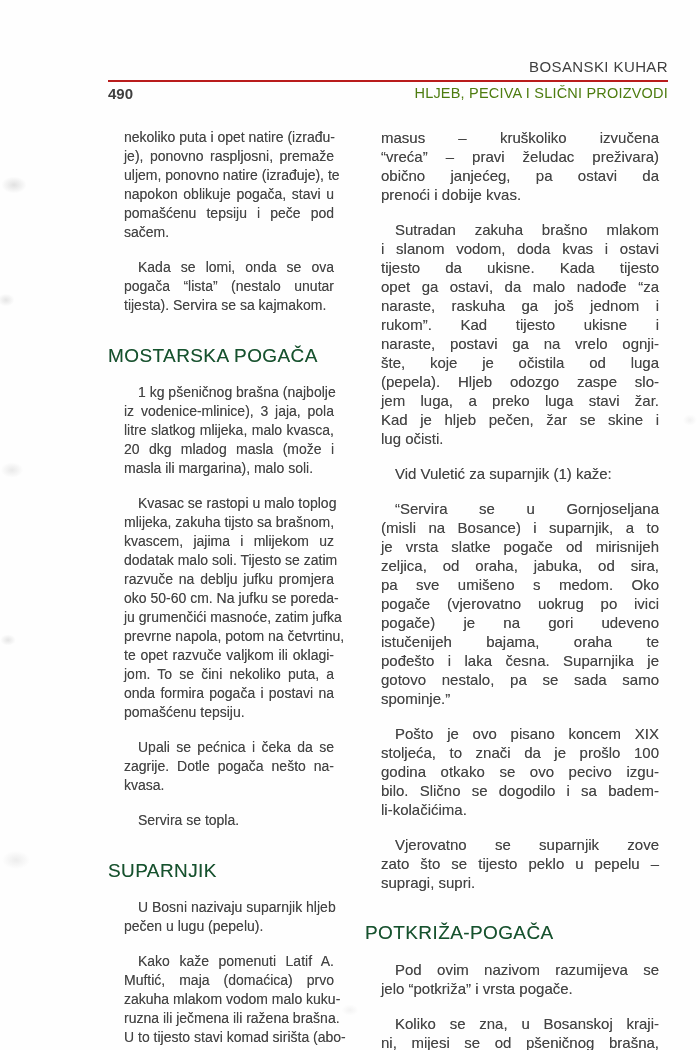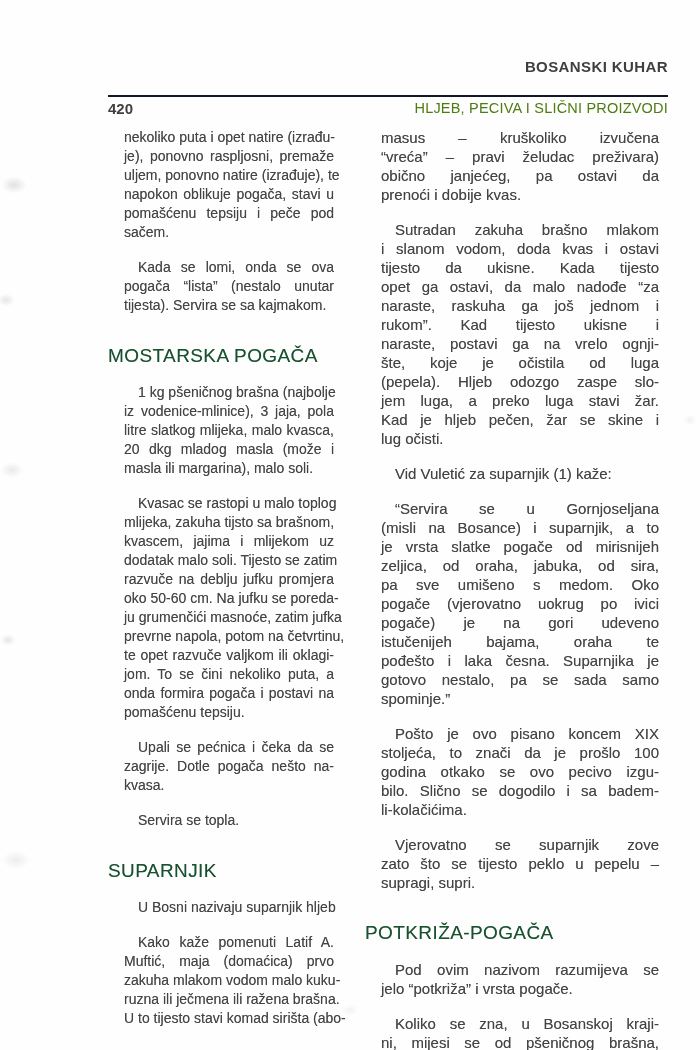--- a/index.html
+++ b/index.html
@@ -13,22 +13,22 @@
       radial-gradient(18px 12px at 14px 185px, rgba(150,150,150,.28), transparent 70%),
       radial-gradient(12px 9px  at 6px 300px,  rgba(140,140,140,.22), transparent 70%),
       radial-gradient(16px 11px at 12px 470px, rgba(150,150,150,.20), transparent 70%),
       radial-gradient(11px 8px  at 8px 640px,  rgba(140,140,140,.22), transparent 70%),
       radial-gradient(20px 13px at 16px 860px, rgba(160,160,160,.18), transparent 70%),
       radial-gradient(10px 8px  at 690px 420px,rgba(160,160,160,.14), transparent 70%),
       radial-gradient(12px 8px  at 350px 1010px,rgba(160,160,160,.12), transparent 70%);
   }
   .pagehead{position:absolute;left:108px;top:58px;width:560px;}
   .booktitle{
-    font-weight:bold;font-size:15px;line-height:17px;text-align:right;
-    letter-spacing:.4px;color:#3f3f3f;padding-bottom:20px;border-bottom:2px solid #0f172a;
+    font-weight:normal;font-size:15px;line-height:17px;text-align:right;
+    letter-spacing:.4px;color:#3f3f3f;padding-bottom:5px;border-bottom:2px solid #b91c1c;
   }
   .headrow{display:flex;justify-content:space-between;margin-top:3px;}
   .pagenum{font-weight:bold;font-size:15px;color:#3f3f3f;}
   .chapter{font-size:14.5px;color:#4d7c0f;letter-spacing:.2px;}
   .col{position:absolute;top:112px;}
   .col.left{left:108px;width:242px;}
   .col.right{left:365px;width:310px;}
   .para{margin:16px;}
   .line{
     white-space:nowrap;text-align:justify;text-align-last:justify;
@@ -45,21 +45,21 @@
 </style>
 </head>
 <body>
 
 <div class="page">
   <div class="noise"></div>
 
   <header class="pagehead">
     <div class="booktitle">BOSANSKI KUHAR</div>
     <div class="headrow">
-      <span class="pagenum">420</span>
+      <span class="pagenum">490</span>
       <span class="chapter">HLJEB, PECIVA I SLIČNI PROIZVODI</span>
     </div>
   </header>
 
   <main>
     <div class="col left" id="col-left">
         <div class="para">
           <div class="line">nekoliko puta i opet natire (izrađu-</div>
           <div class="line">je), ponovno raspljosni, premaže</div>
           <div class="line">uljem, ponovno natire (izrađuje), te</div>
@@ -98,20 +98,21 @@
           <div class="line ind">Upali se pećnica i čeka da se</div>
           <div class="line">zagrije. Dotle pogača nešto na-</div>
           <div class="line pend">kvasa.</div>
         </div>
         <div class="para">
           <div class="line pend ind">Servira se topla.</div>
         </div>
         <div class="heading">SUPARNJIK</div>
         <div class="para">
           <div class="line ind">U Bosni nazivaju suparnjik hljeb</div>
+          <div class="line pend">pečen u lugu (pepelu).</div>
         </div>
         <div class="para">
           <div class="line ind">Kako kaže pomenuti Latif A.</div>
           <div class="line">Muftić, maja (domaćica) prvo</div>
           <div class="line">zakuha mlakom vodom malo kuku-</div>
           <div class="line">ruzna ili ječmena ili ražena brašna.</div>
           <div class="line pend">U to tijesto stavi komad sirišta (abo-</div>
         </div>
       </div>
     <div class="col right" id="col-right">

